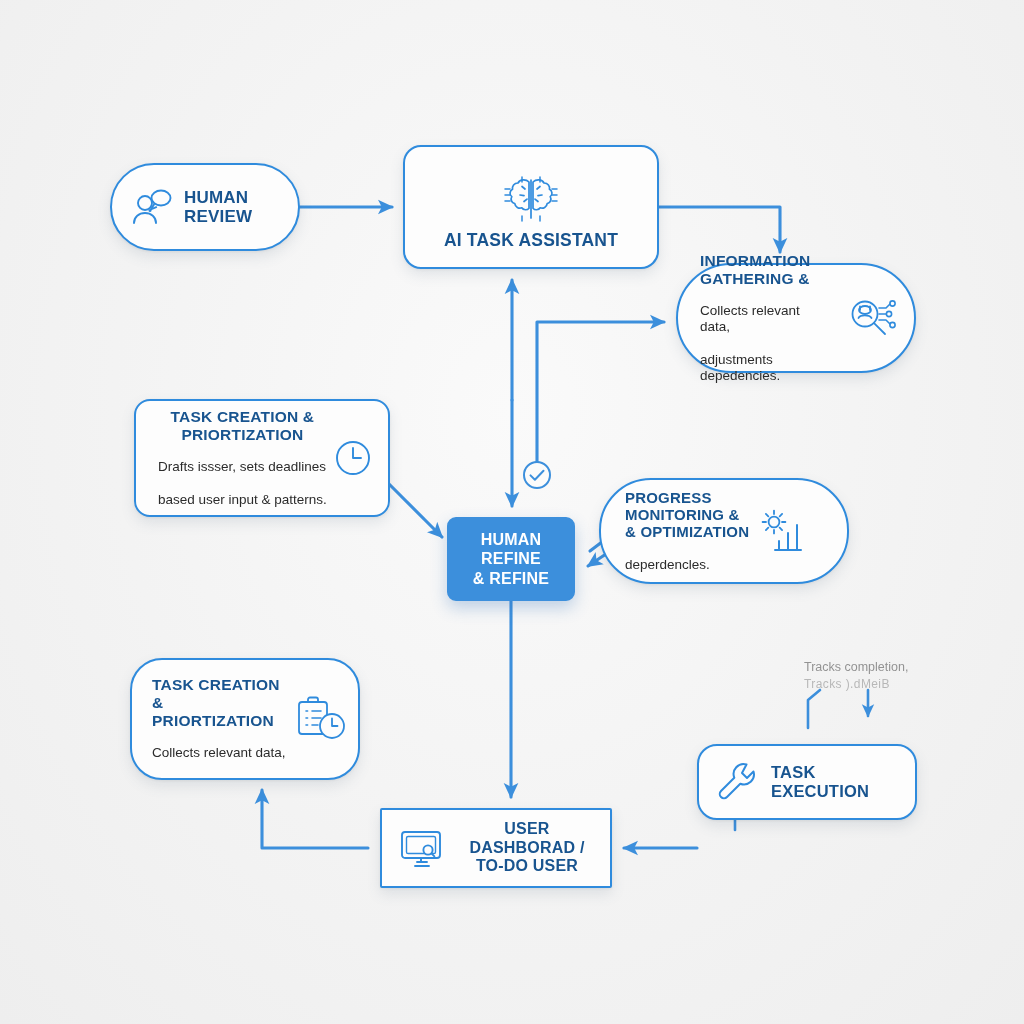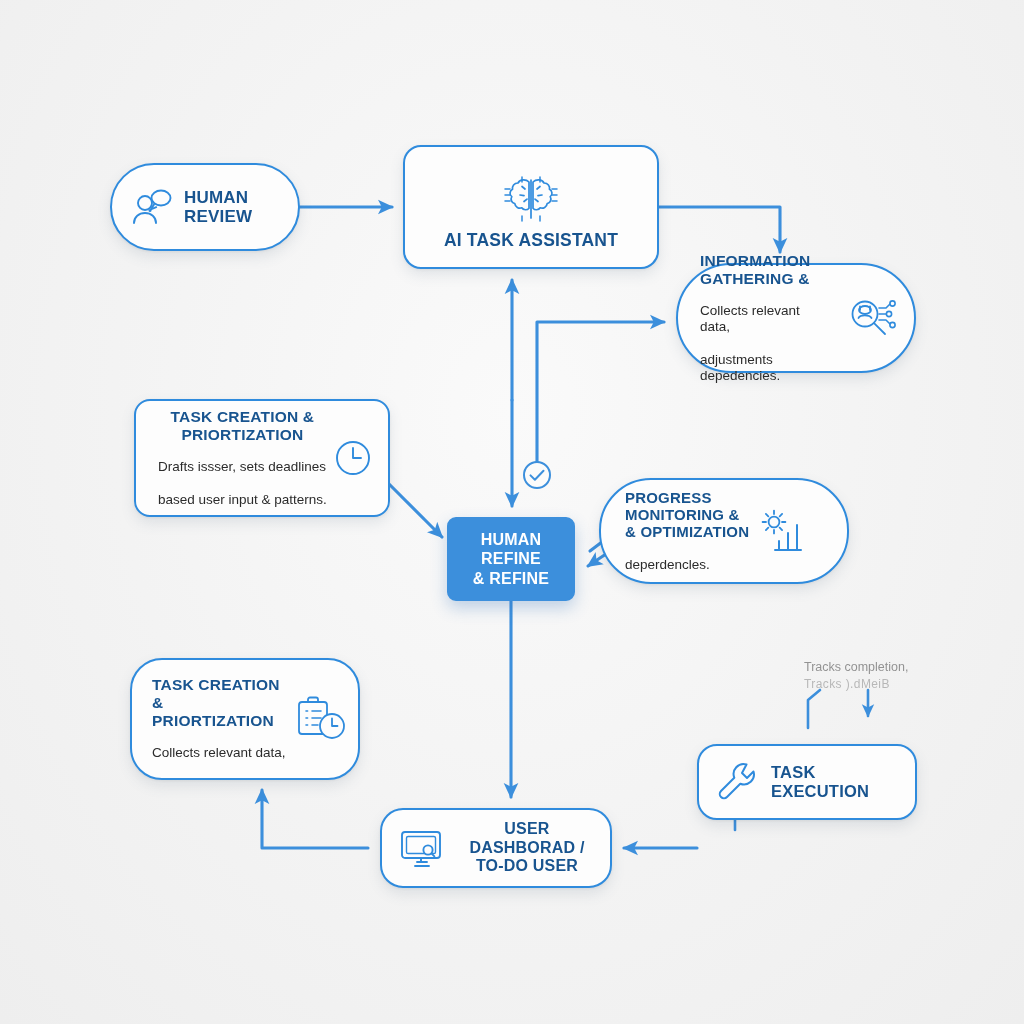--- a/index.html
+++ b/index.html
@@ -105,21 +105,21 @@
 
   #n-task-exec{
     left:697px;top:728px;width:220px;height:76px;
     border-radius:20px;
     padding:0 14px 0 16px;gap:10px;margin-top:16px;
   }
   #n-task-exec .title{font-size:16.5px;}
 
   #n-dashboard{
     left:380px;top:808px;width:232px;height:80px;
-    border-radius:23px;
+    border-radius:2px;
     padding:0 12px 0 16px;gap:10px;
   }
   #n-dashboard .title{font-size:16px;text-align:center;line-height:1.18;}
 
   
   #check-badge{
     position:absolute;left:521px;top:459px;width:32px;height:32px;z-index:4;
   }
   
   #exec-caption{

